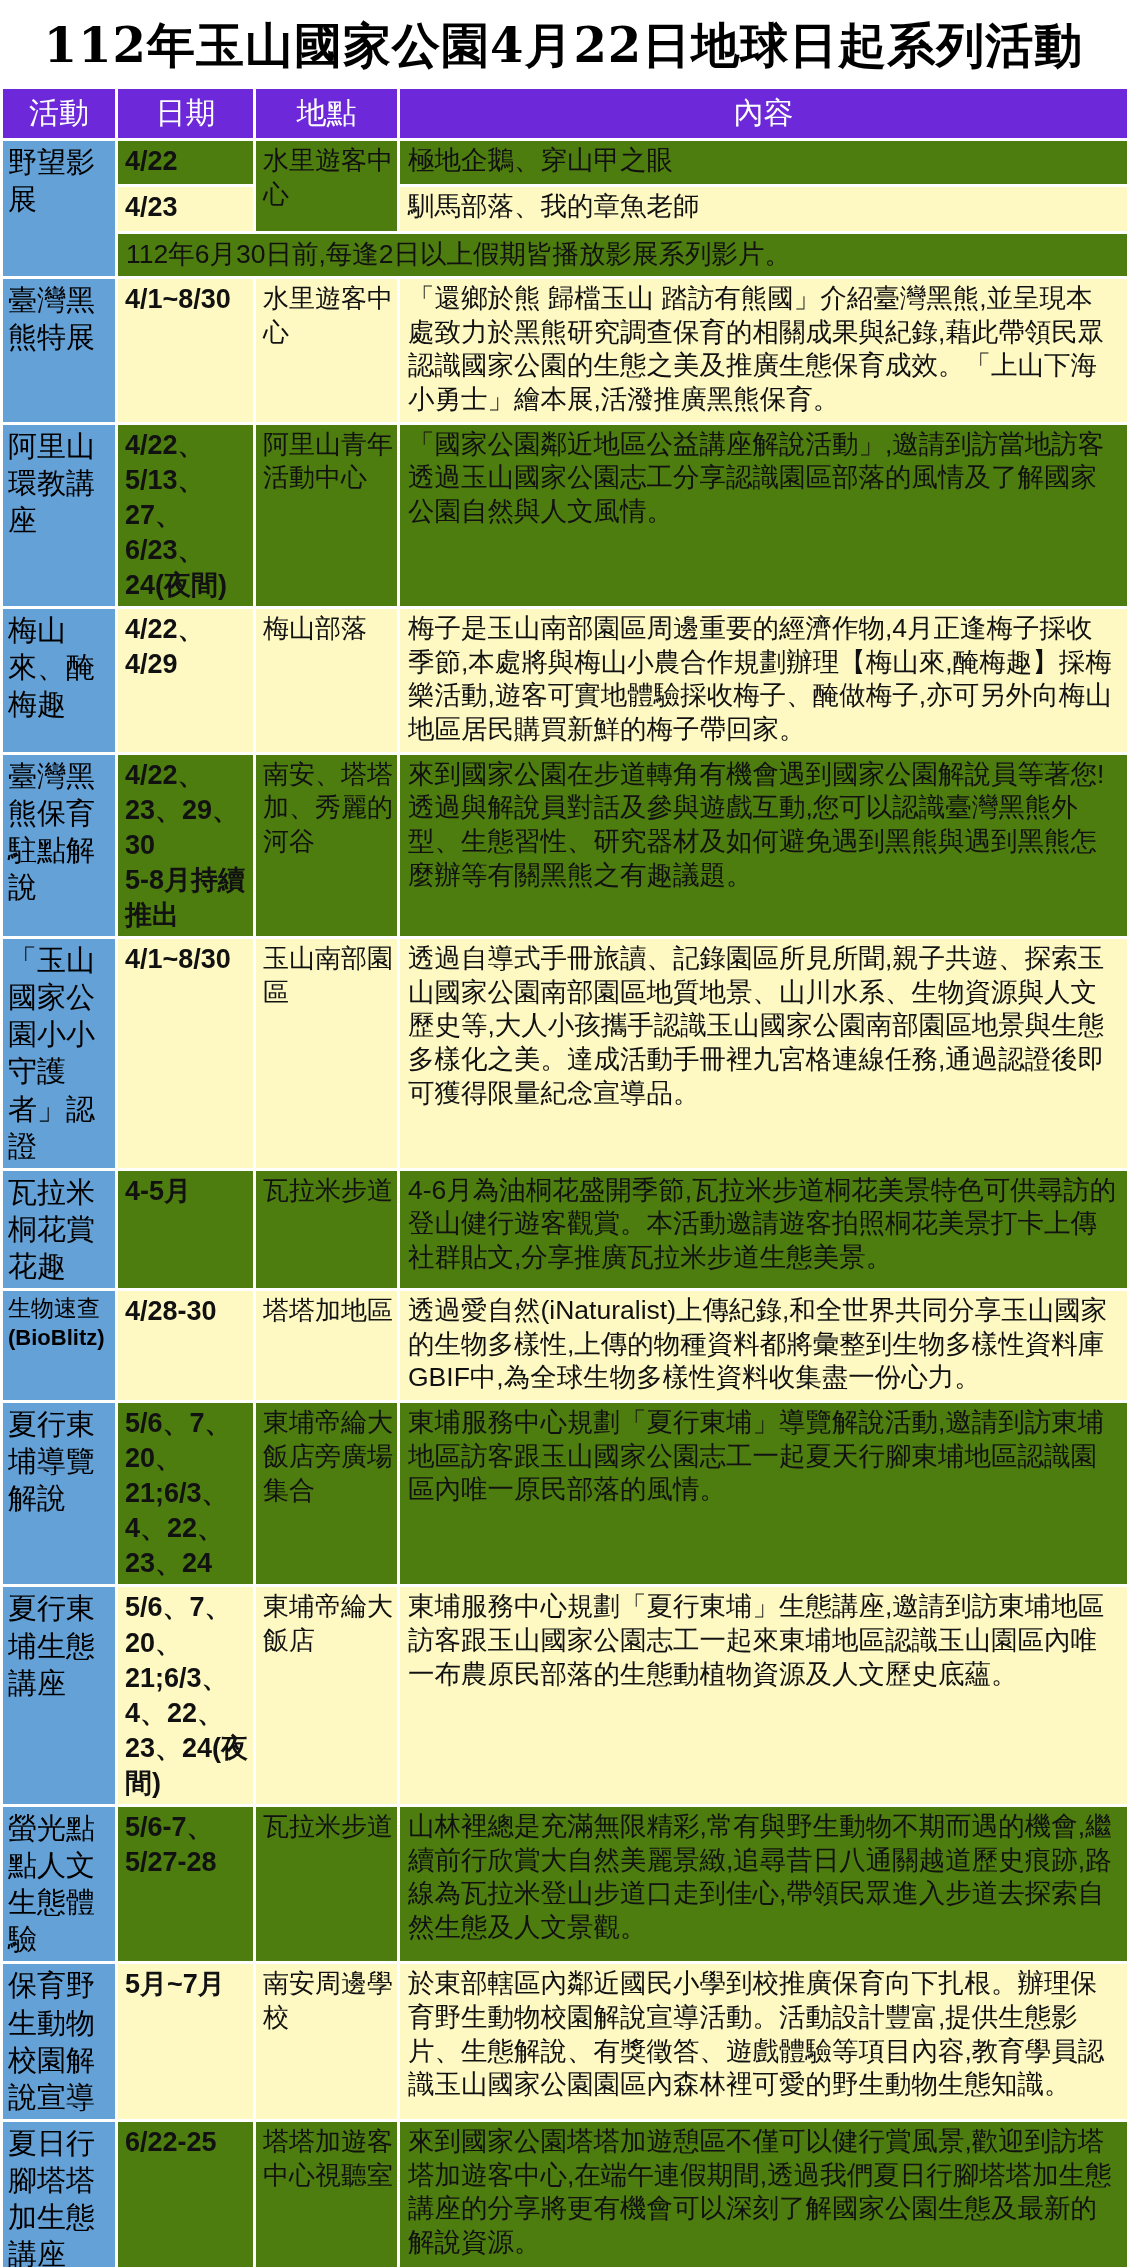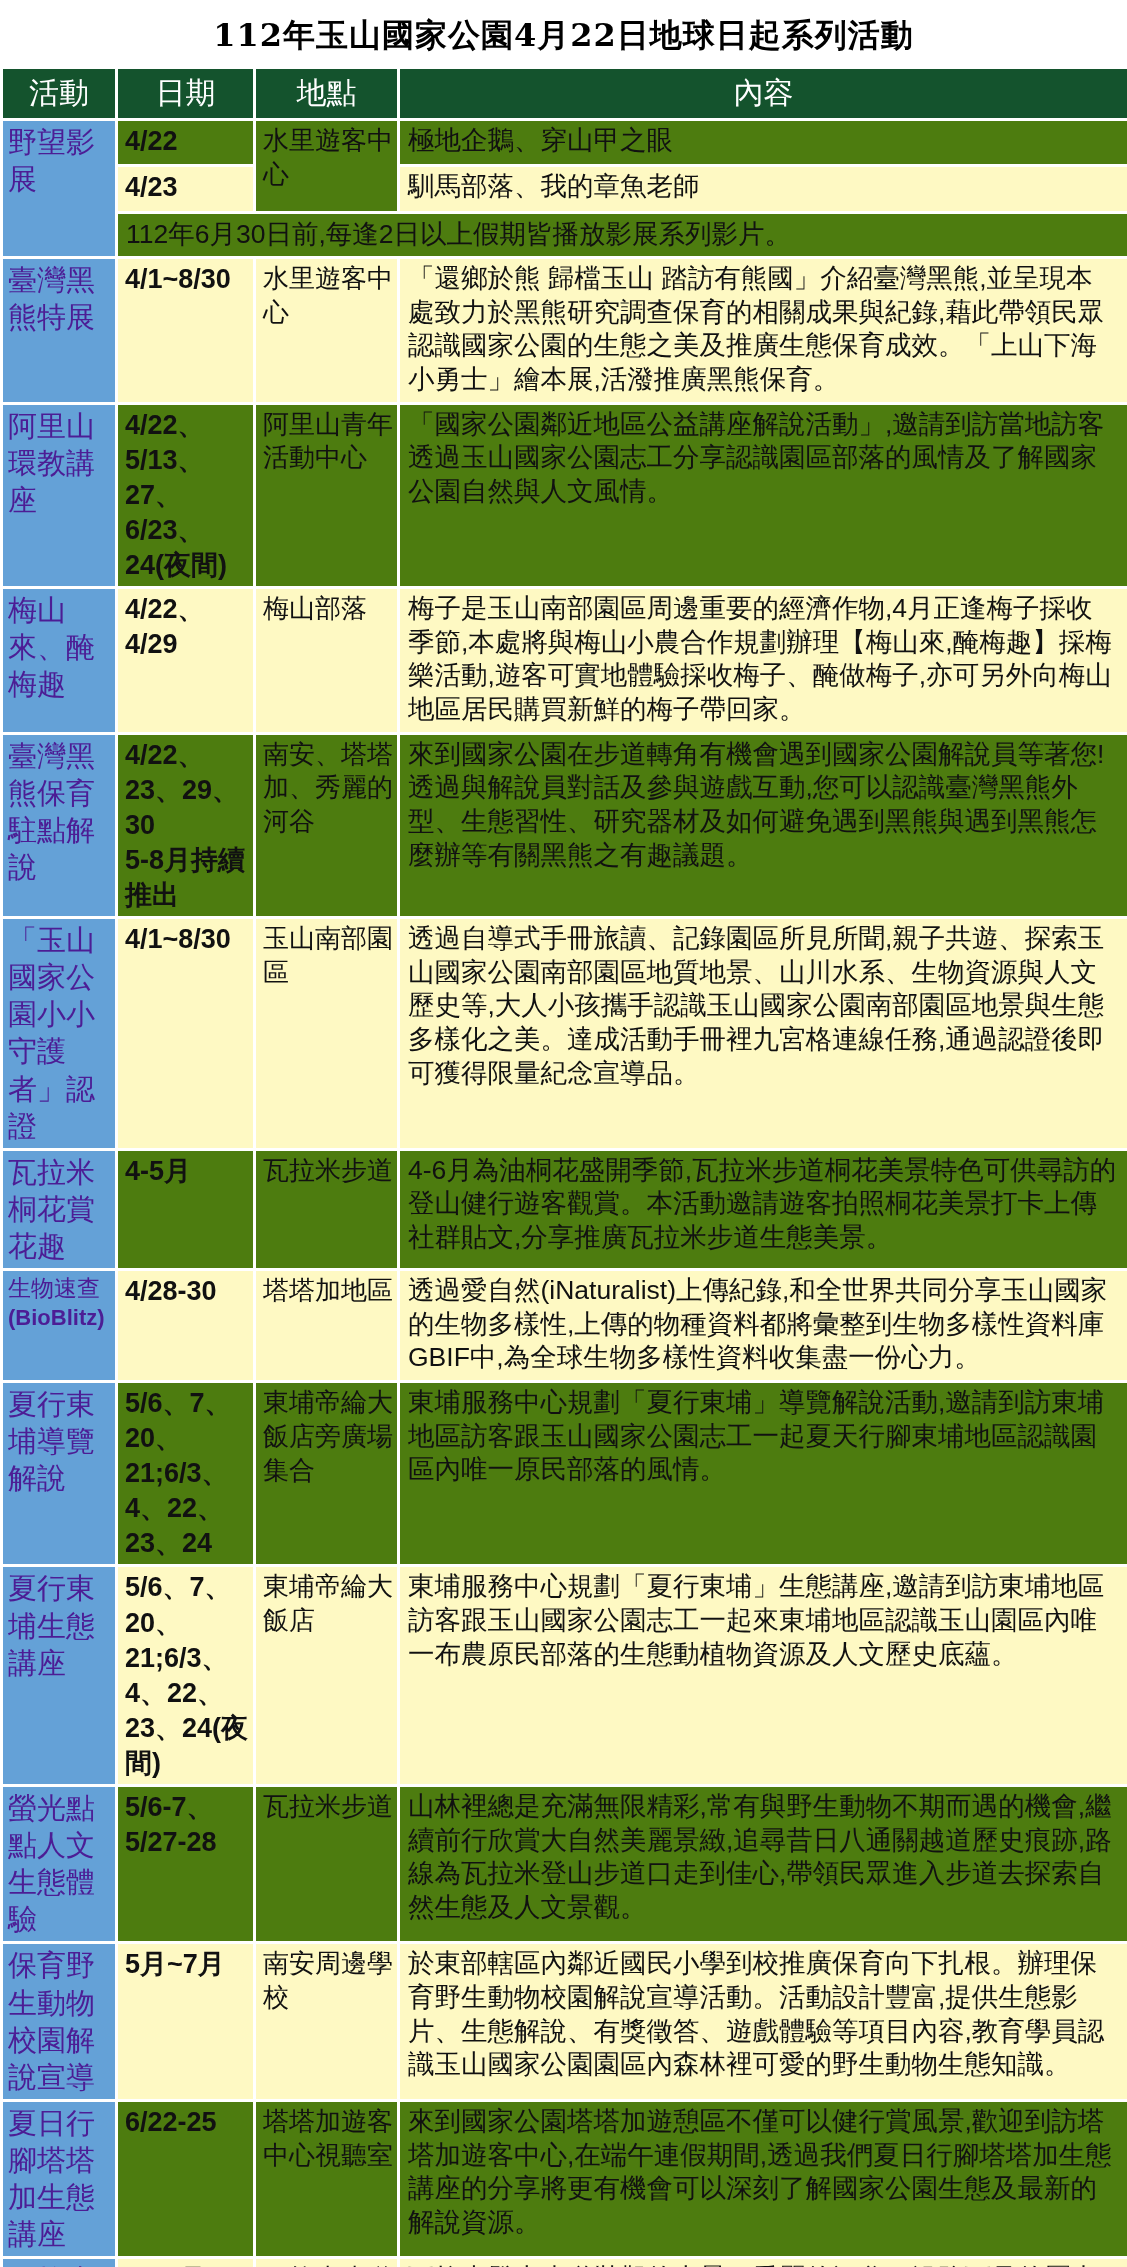--- a/index.html
+++ b/index.html
@@ -1,30 +1,30 @@
 <!DOCTYPE html>
 <html><head>
 <meta charset="utf-8">
 <style>
   html,body{margin:0;padding:0;background:#ffffff;}
   body{width:1127px;font-family:"Liberation Sans","DejaVu Sans",sans-serif;color:#111;}
   .page-title{
     font-family:"DejaVu Serif","Liberation Serif",serif;
-    font-weight:700;font-size:32px;color:#000;
+    font-weight:700;font-size:48px;color:#000;
     text-align:center;margin:14px 0 8px 0;letter-spacing:1px;
   }
   table.events{border-collapse:collapse;width:1127px;table-layout:fixed;}
   col.c-act{width:115px}col.c-date{width:138px}col.c-loc{width:144px}col.c-content{width:730px}
   th{
-    background:#14532d;color:#fff;font-size:30px;font-weight:400;
+    background:#6d28d9;color:#fff;font-size:30px;font-weight:400;
     padding:4px 2px;border:3px solid #fff;text-align:center;vertical-align:middle;
   }
   td{border:3px solid #fff;vertical-align:top;}
   td.act{
-    background:#64a1d7;color:#4c1d95;font-size:29px;line-height:1.28;
+    background:#64a1d7;color:#000000;font-size:29px;line-height:1.28;
     padding:3px 2px 3px 5px;word-break:break-all;
   }
   td.act.small{font-size:23px;}
   td.act .latin{font-weight:700;font-size:22px;}
   .dark{background:#4d7c0f;}
   .light{background:#fef9c3;}
   td.date{
     font-size:27px;font-weight:600;line-height:1.3;
     padding:3px 0 3px 7px;white-space:pre-line;overflow-wrap:anywhere;
   }

